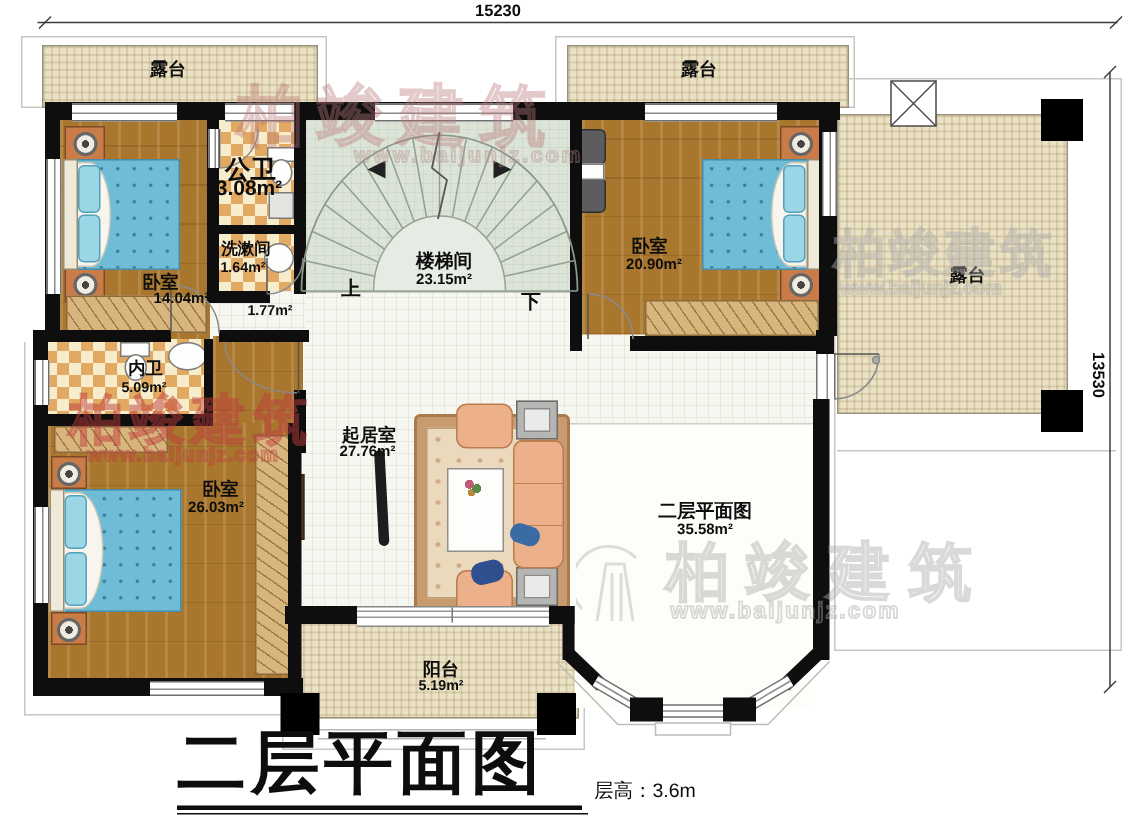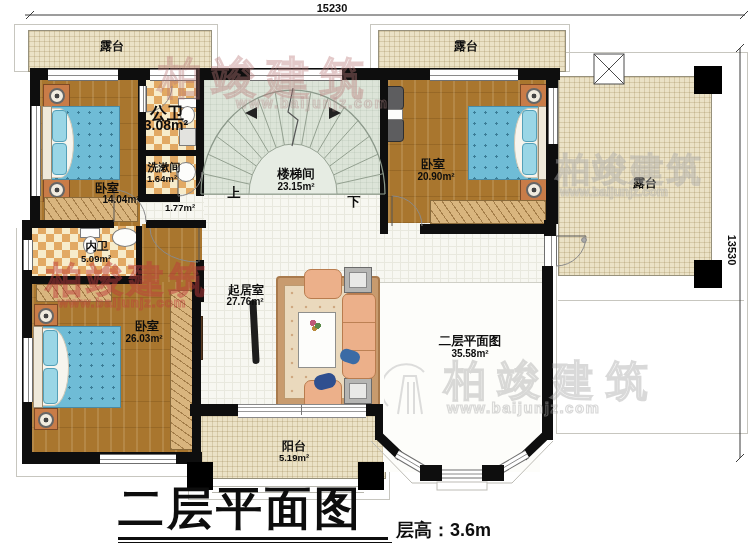--- a/index.html
+++ b/index.html
@@ -325,18 +325,18 @@
       <path d="M24,52 L24,20 M30,52 L30,20"></path>
     </g>
   </svg>
   <div class="wm" style="left:444px;top:360px;font-size:42px;letter-spacing:12px;">柏竣建筑</div>
   <div class="wm" style="left:447px;top:400px;font-size:15px;letter-spacing:1.5px;">www.baijunjz.com</div>
 
   <div class="a" style="left:0;top:484px;width:750px;height:64px;">
     <span class="a" style="left:118px;top:0;font-size:46px;font-weight:900;color:#0d0d0d;letter-spacing:3px;line-height:1.05;">二层平面图</span>
     <div class="a" style="left:118px;top:53px;width:270px;height:3px;background:#0d0d0d;"></div>
     <div class="a" style="left:118px;top:58px;width:274px;height:1px;background:#0d0d0d;"></div>
-    <div class="a" style="left:396px;top:34px;font-size:18px;font-weight:bold;color:#0d0d0d;">
+    <div class="a" style="left:396px;top:34px;font-size:13px;font-weight:normal;color:#0d0d0d;">
       <span>层高：</span><span>3.6m</span>
     </div>
   </div>
 
 </div>
 
 </body></html>

